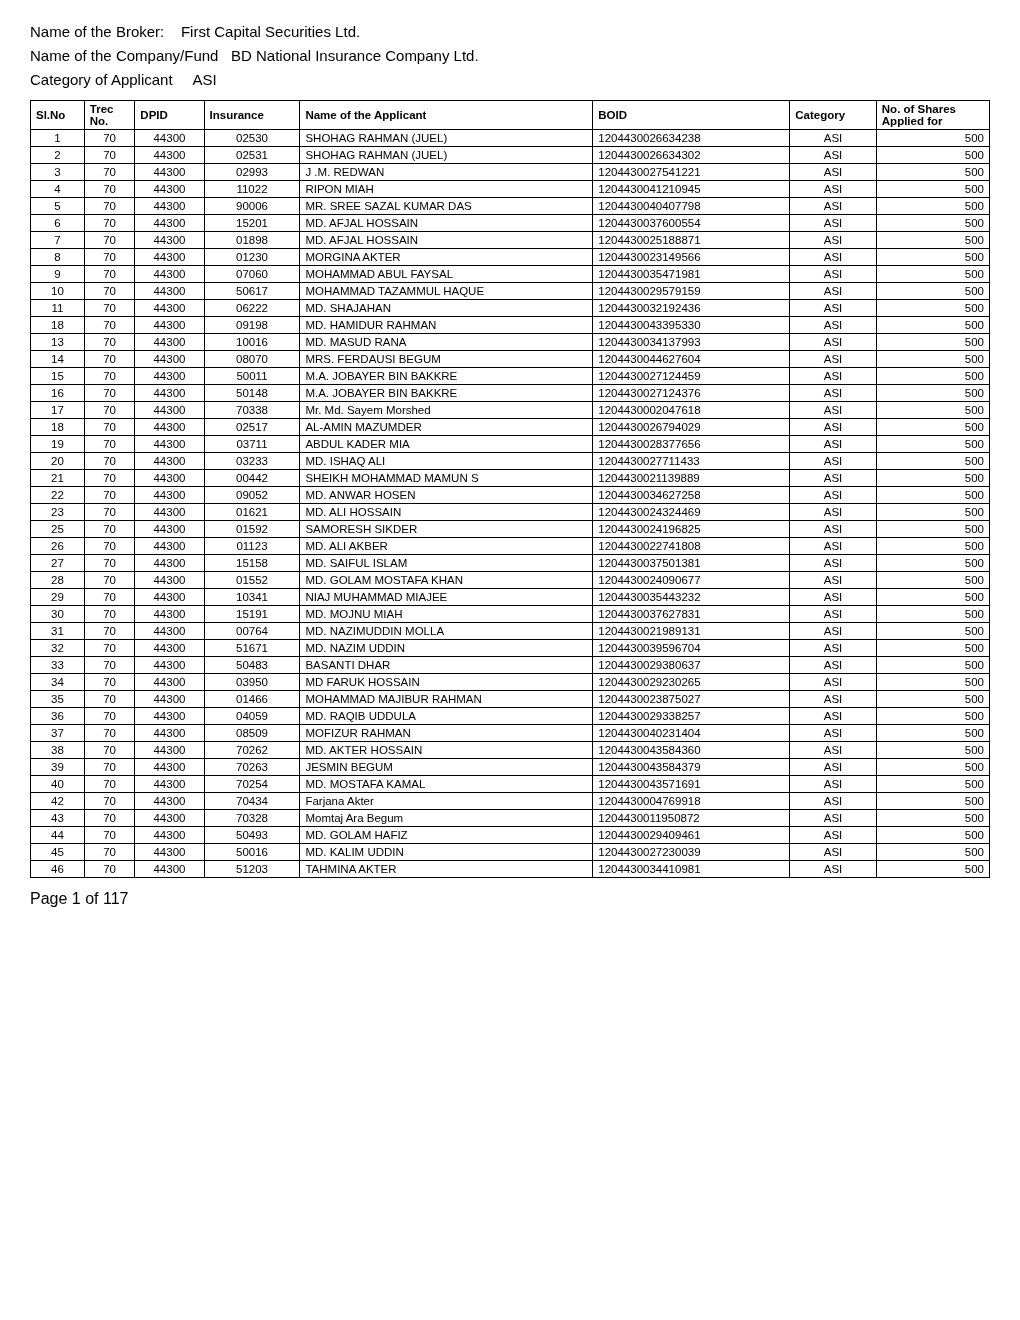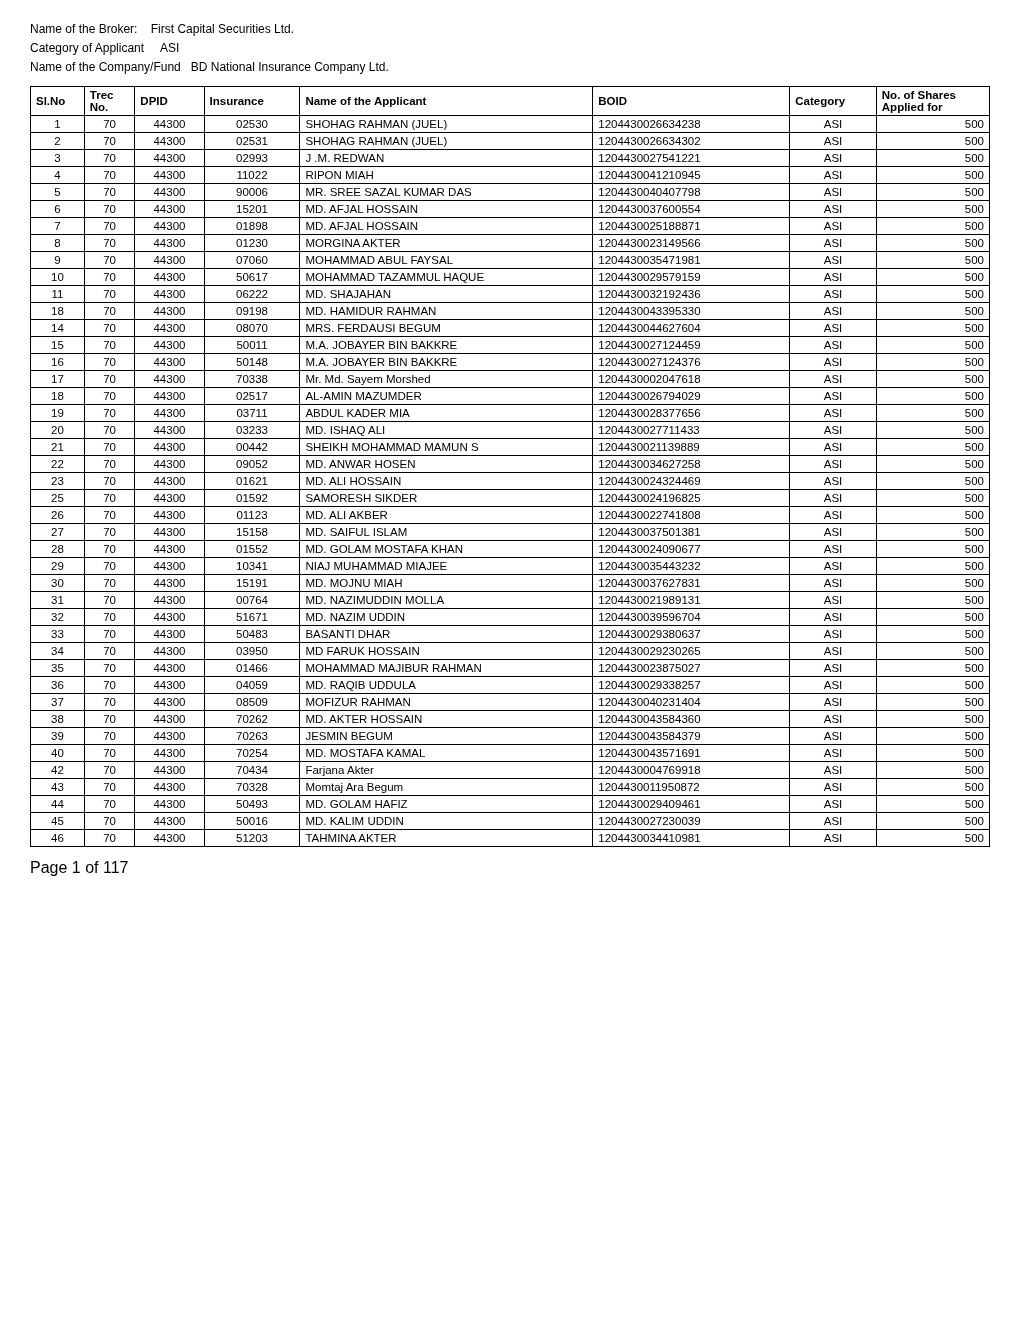--- a/index.html
+++ b/index.html
@@ -8,21 +8,21 @@
       font-size: 12px;
       background: #fff;
       color: #000;
       padding: 20px 30px;
     }
     .header-info {
       margin-bottom: 8px;
       line-height: 1.6;
     }
     .header-info div {
-      font-size: 12px;
+      font-size: 15px;
     }
     table {
       width: 100%;
       border-collapse: collapse;
       margin-top: 8px;
       font-size: 11.5px;
     }
     th, td {
       border: 1px solid #000;
       padding: 2px 5px;
@@ -54,28 +54,28 @@
 </head>
 <body>
 
 <div class="header-info">
   <div>
     <span>Name of the Broker:</span>
     &nbsp;&nbsp;
     <span>First Capital Securities Ltd.</span>
   </div>
   <div>
+    <span>Name of the Company/Fund</span>
+    &nbsp;
+    <span>BD National Insurance Company Ltd.</span>
+  </div>
+  <div>
     <span>Category of Applicant</span>
     &nbsp;&nbsp;&nbsp;
     <span>ASI</span>
-  </div>
-  <div>
-    <span>Name of the Company/Fund</span>
-    &nbsp;
-    <span>BD National Insurance Company Ltd.</span>
   </div>
 </div>
 
 <table>
   <thead>
     <tr>
       <th class="col-slno">Sl.No</th>
       <th class="col-trec">Trec<br>No.</th>
       <th class="col-dpid">DPID</th>
       <th class="col-client">Insurance</th>
@@ -200,20 +200,30 @@
         <td class="center">18</td>
         <td class="center">70</td>
         <td class="center">44300</td>
         <td class="center">09198</td>
         <td>MD. HAMIDUR RAHMAN</td>
         <td>1204430043395330</td>
         <td class="center">ASI</td>
         <td class="right">500</td>
       </tr>
       <tr>
+        <td class="center">13</td>
+        <td class="center">70</td>
+        <td class="center">44300</td>
+        <td class="center">10016</td>
+        <td>MD. MASUD RANA</td>
+        <td>1204430034137993</td>
+        <td class="center">ASI</td>
+        <td class="right">500</td>
+      </tr>
+      <tr>
         <td class="center">14</td>
         <td class="center">70</td>
         <td class="center">44300</td>
         <td class="center">08070</td>
         <td>MRS. FERDAUSI BEGUM</td>
         <td>1204430044627604</td>
         <td class="center">ASI</td>
         <td class="right">500</td>
       </tr>
       <tr>

